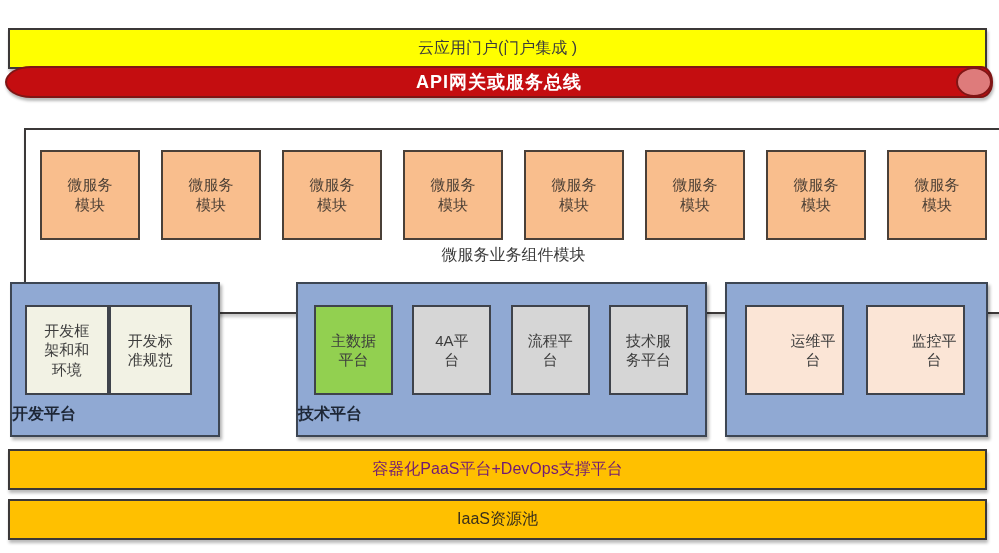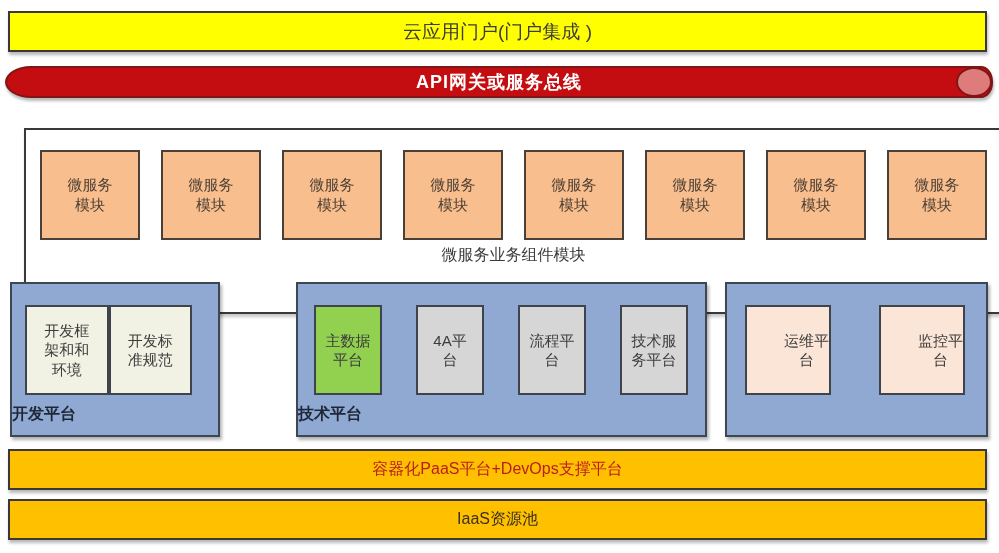--- a/index.html
+++ b/index.html
@@ -16,22 +16,22 @@
     left: 8px;
     width: 979px;
     height: 41px;
     border: 2px solid var(--border-dark, #3b3838);
     box-sizing: border-box;
     display: flex;
     align-items: center;
     justify-content: center;
     box-shadow: 1px 3px 3px rgba(0,0,0,0.28);
   }
-  .portal { top: 11px; background: var(--yellow, #ffff00); font-size: 19px; color: var(--text-dark, #3c3c3c); }
-  .paas   { top: 449px; background: var(--amber-bar, #ffc000); font-size: 16px; color: #b91c1c; }
+  .portal { top: 28px; background: var(--yellow, #ffff00); font-size: 16px; color: var(--text-dark, #3c3c3c); }
+  .paas   { top: 449px; background: var(--amber-bar, #ffc000); font-size: 16px; color: #701a75; }
   .iaas   { top: 499px; background: var(--amber-bar, #ffc000); font-size: 16px; color: #3a2f1b; }
 
   
   .cylinder { position: absolute; left: 5px; top: 66px; width: 988px; height: 32px; }
   .cyl-body {
     position: absolute; inset: 0;
     background: var(--red-body, #c40d10);
     border: 2px solid var(--red-border, #801515);
     box-sizing: border-box;
     border-radius: 26px 12px 12px 26px / 50% 48% 48% 50%;
@@ -100,22 +100,22 @@
   .pbox {
     height: 90px;
     border: 2px solid #3f434b;
     box-sizing: border-box;
     display: flex; align-items: center; justify-content: center;
     text-align: center; white-space: pre-line;
     font-size: 15px; line-height: 1.3;
     color: var(--text-dark, #3c3c3c);
   }
   .panel-dev  .pbox { width: 98px; }
-  .panel-tech .pbox { width: 68px; }
-  .panel-ops  .pbox { width: 86px; padding-left: 37px; }
+  .panel-tech .pbox { width: 79px; }
+  .panel-ops  .pbox { width: 99px; padding-left: 37px; }
   .cream { background: var(--cream-box, #f2f2e4); }
   .green { background: var(--green-box, #92d050); }
   .gray  { background: var(--gray-box, #d6d6d6); }
   .peach { background: var(--peach-box, #fbe5d6); }
   .panel-caption {
     position: absolute; left: 0; right: 0; top: 120px;
     text-align: left; font-weight: bold; font-size: 16px;
     color: var(--caption-dark, #1e2736);
   }
 </style>

